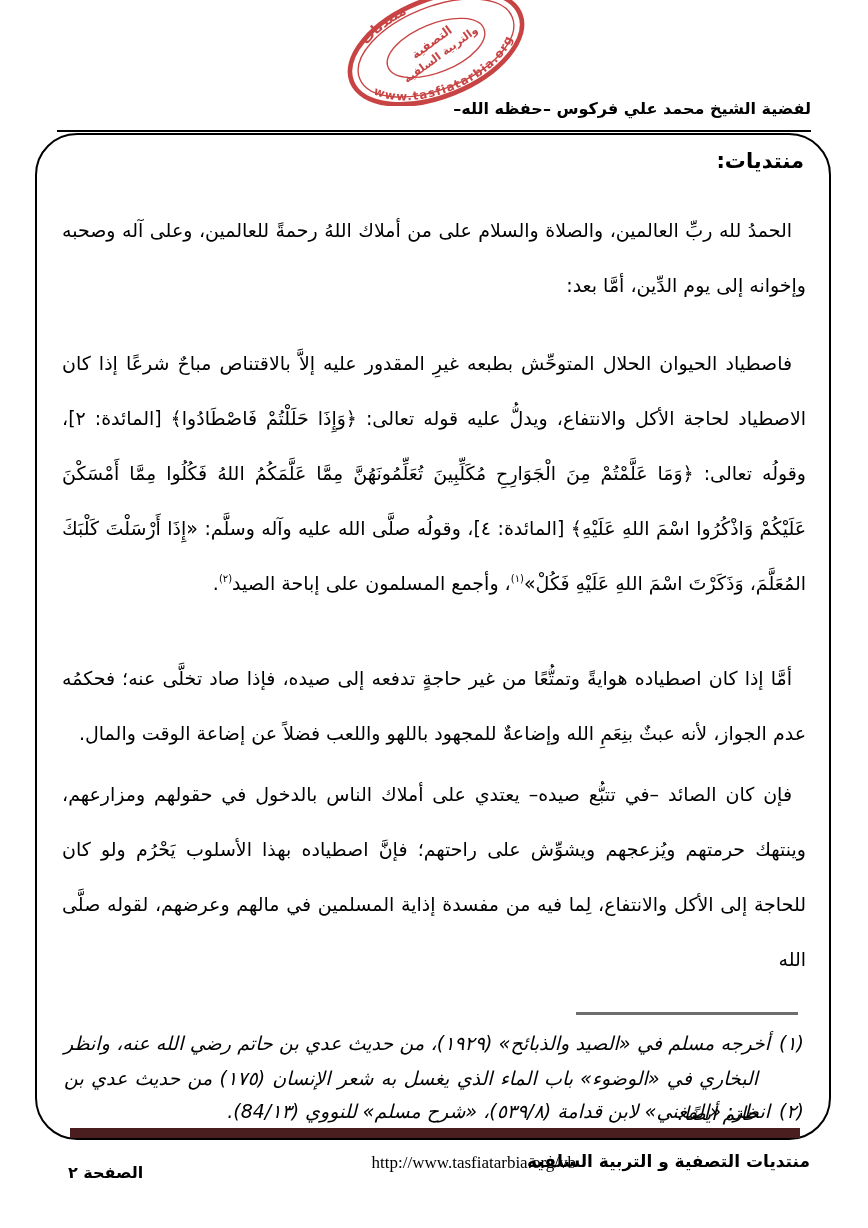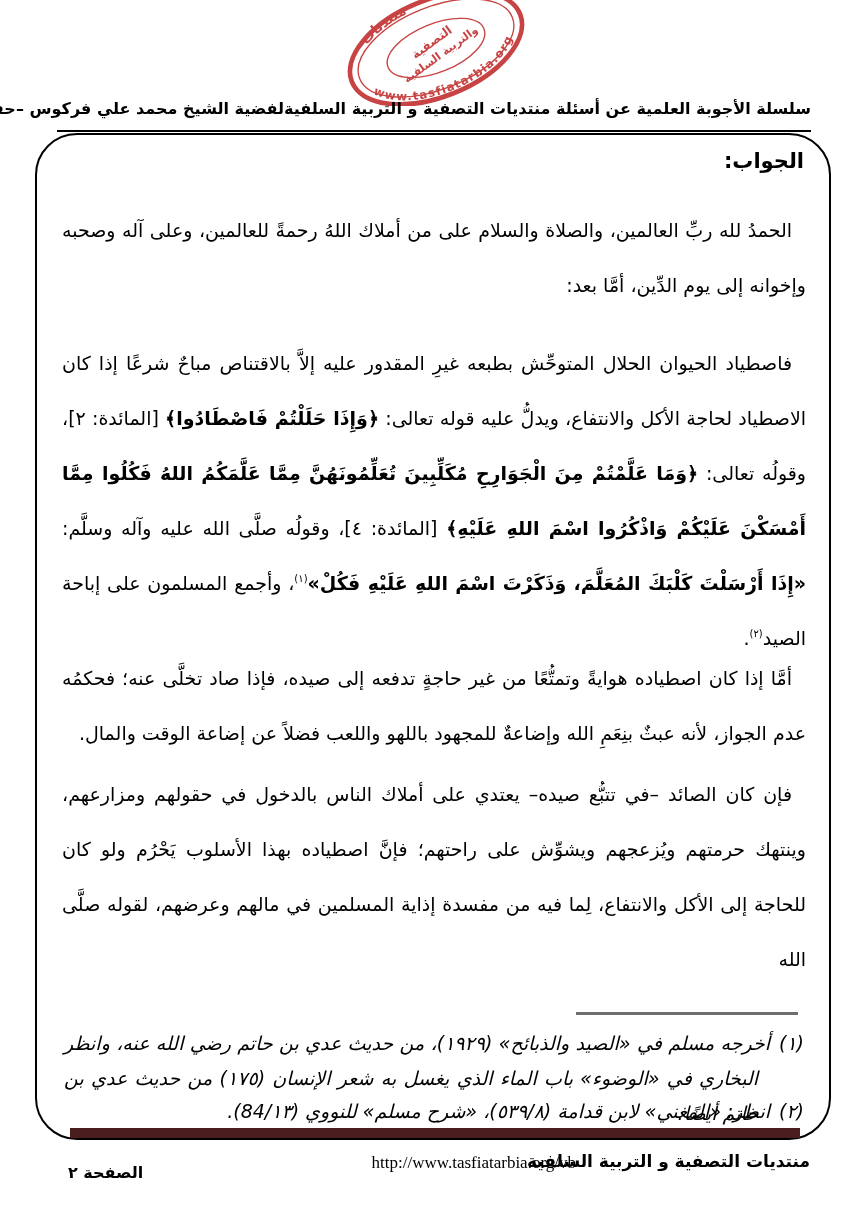--- a/index.html
+++ b/index.html
@@ -23,21 +23,21 @@
   .answer-label { position:absolute; top:149px; right:64px; font-size:21px; font-weight:bold; }
   .para {
     position:absolute; right:62px; left:62px;
     font-size:19px; line-height:55px; text-align:justify; text-indent:14px;
     text-justify:inter-word;
   }
   .p1 { top:203px; }
   .p2 { top:336px; }
   .p3 { top:651px; }
   .p4 { top:767px; }
-  .quran, .hadith { font-weight:bold; }
+  .quran, .hadith { font-weight:normal; }
   sup.fnref { font-size:10px; line-height:0; vertical-align:8px; }
   .fn-sep { position:absolute; top:1012px; right:70px; width:222px; border-top:3px solid #6e6e6e; }
   .footnote {
     position:absolute; right:64px; left:64px;
     font-size:19px; line-height:35px; text-align:justify;
     padding-right:46px; text-indent:-46px;font-style:italic;
   }
   .fn1 { top:1026px; }
   .fn2 { top:1094px; }
   .fn-marker { display:inline-block; width:34px; text-indent:0; }
@@ -67,28 +67,27 @@
     </text>
     <text x="100" y="52" font-size="11.5" font-weight="bold" text-anchor="middle" transform="rotate(-14 100 55)">التصفية</text>
     <text x="100" y="66" font-size="10.5" font-weight="bold" text-anchor="middle" transform="rotate(-14 100 55)">والتربية السلفية</text>
     <text font-size="11" font-weight="bold" letter-spacing="1.2" text-anchor="middle">
       <textPath href="#arcBottom" startOffset="50%">www.tasfiatarbia.org</textPath>
     </text>
   </g>
 </svg>
 
 <div class="header-row">
-  <span>سلسلة الأجوبة العلمية عن أسئلة منتديات التصفية و التربية السلفية</span>
   <span>لفضية الشيخ محمد علي فركوس –حفظه الله–</span>
 </div>
 <div class="header-rule"></div>
 
 <div class="content-box"></div>
 
-<div class="answer-label">الجواب:</div>
+<div class="answer-label">منتديات:</div>
 
 <p class="para p1">الحمدُ لله ربِّ العالمين، والصلاة والسلام على من أملاك اللهُ رحمةً للعالمين، وعلى آله وصحبه وإخوانه إلى يوم الدِّين، أمَّا بعد:</p>
 
 <p class="para p2"><span>فاصطياد الحيوان الحلال المتوحِّش بطبعه غيرِ المقدور عليه إلاَّ بالاقتناص مباحٌ شرعًا إذا كان الاصطياد لحاجة الأكل والانتفاع، ويدلُّ عليه قوله تعالى: </span><span class="quran">﴿وَإِذَا حَلَلْتُمْ فَاصْطَادُوا﴾</span><span> [المائدة: ٢]، وقولُه تعالى: </span><span class="quran">﴿وَمَا عَلَّمْتُمْ مِنَ الْجَوَارِحِ مُكَلِّبِينَ تُعَلِّمُونَهُنَّ مِمَّا عَلَّمَكُمُ اللهُ فَكُلُوا مِمَّا أَمْسَكْنَ عَلَيْكُمْ وَاذْكُرُوا اسْمَ اللهِ عَلَيْهِ﴾</span><span> [المائدة: ٤]، وقولُه صلَّى الله عليه وآله وسلَّم: </span><span class="hadith">«إِذَا أَرْسَلْتَ كَلْبَكَ المُعَلَّمَ، وَذَكَرْتَ اسْمَ اللهِ عَلَيْهِ فَكُلْ»</span><sup class="fnref">(١)</sup><span>، وأجمع المسلمون على إباحة الصيد</span><sup class="fnref">(٢)</sup><span>.</span></p>
 
 <p class="para p3">أمَّا إذا كان اصطياده هوايةً وتمتُّعًا من غير حاجةٍ تدفعه إلى صيده، فإذا صاد تخلَّى عنه؛ فحكمُه عدم الجواز، لأنه عبثٌ بنِعَمِ الله وإضاعةٌ للمجهود باللهو واللعب فضلاً عن إضاعة الوقت والمال.</p>
 
 <p class="para p4">فإن كان الصائد –في تتبُّع صيده– يعتدي على أملاك الناس بالدخول في حقولهم ومزارعهم، وينتهك حرمتهم ويُزعجهم ويشوِّش على راحتهم؛ فإنَّ اصطياده بهذا الأسلوب يَحْرُم ولو كان للحاجة إلى الأكل والانتفاع، لِما فيه من مفسدة إذاية المسلمين في مالهم وعرضهم، لقوله صلَّى الله</p>
 
 <div class="fn-sep"></div>

